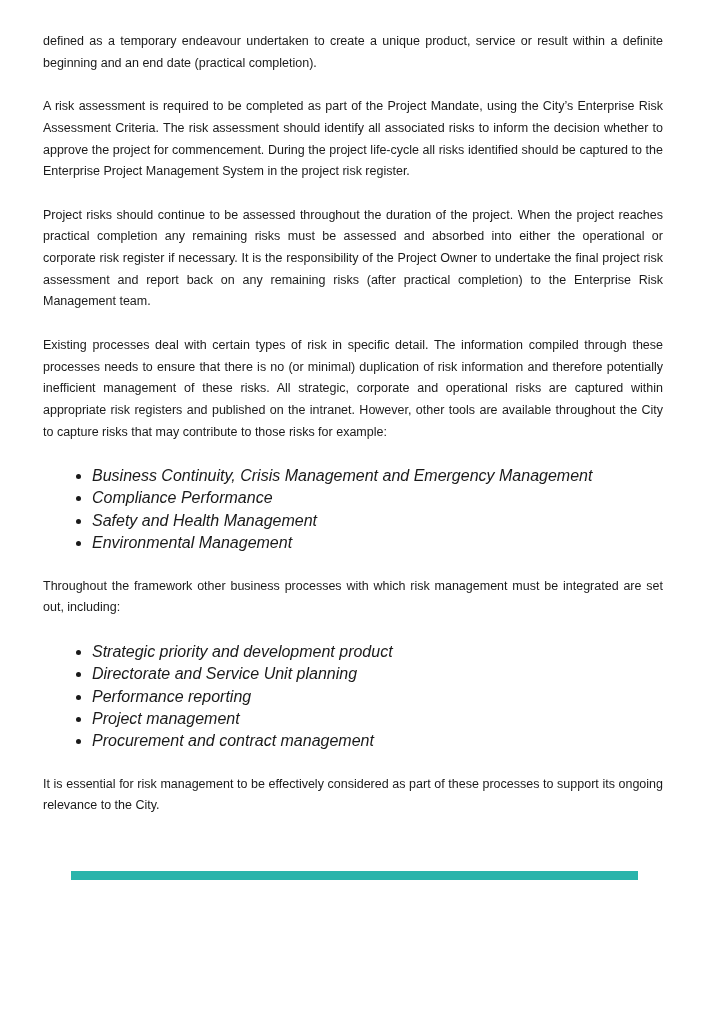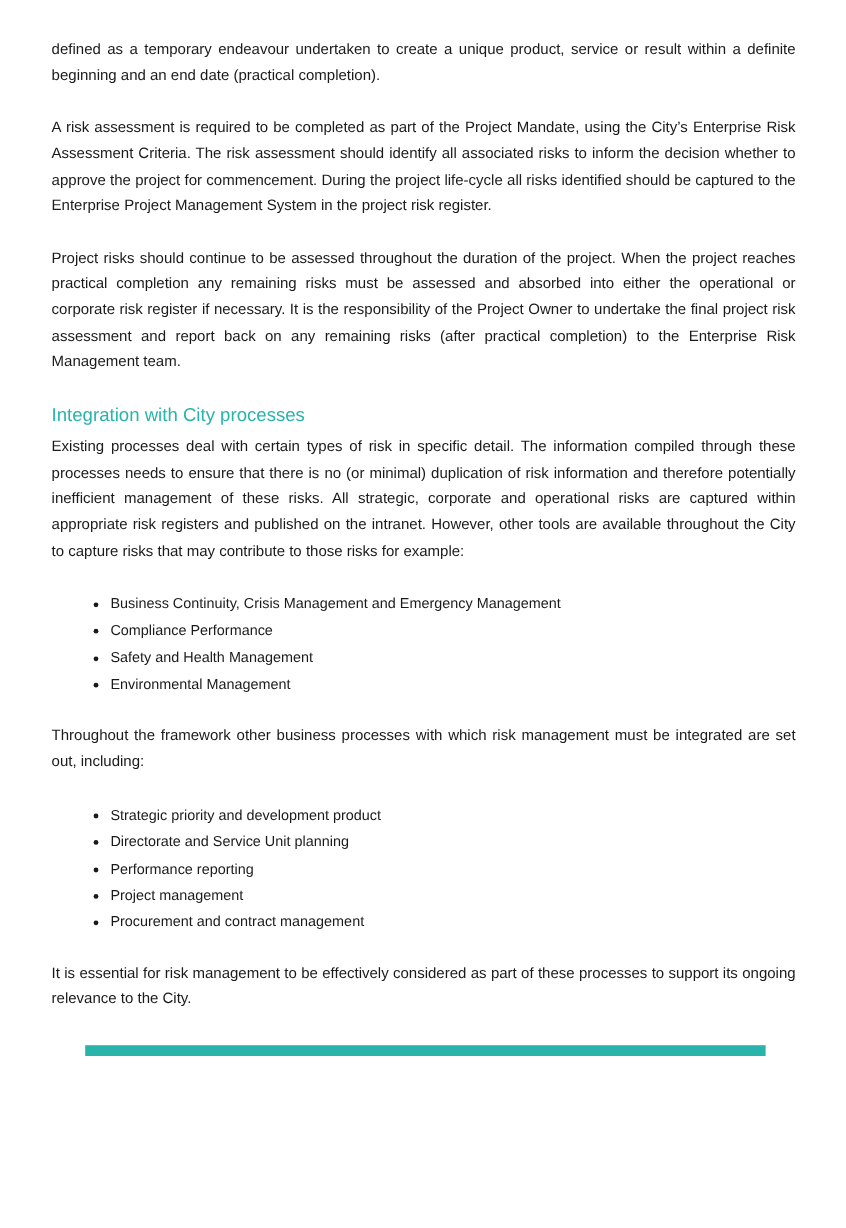--- a/index.html
+++ b/index.html
@@ -34,25 +34,26 @@
     line-height: 24px;
     font-weight: 400;
     color: #29b4ab;
     margin: 0 0 3px 0;
   }
   ul.bullet-list {
     margin: 0 0 21px 0;
     padding: 0 0 0 49px;
   }
   ul.bullet-list li {
-    font-size: 12px;
+    font-size: 16px;
     line-height: 22.4px;
     margin: 0;
     padding: 0;
     color: #1a1a1a;
+    font-style: italic;
   }
   .page-footer {
     position: absolute;
     left: 43px;
     right: 42px;
     top: 916px;
   }
   .footer-rule {
     border-top: 1.5px solid #707070;
     height: 0;
@@ -88,21 +89,20 @@
 <div class="page">
 
   <div class="content">
 
     <p class="body-text">defined as a temporary endeavour undertaken to create a unique product, service or result within a definite beginning and an end date (practical completion).</p>
 
     <p class="body-text">A risk assessment is required to be completed as part of the Project Mandate, using the City’s Enterprise Risk Assessment Criteria.   The risk assessment should identify all associated risks to inform the decision whether to approve the project for commencement.  During the project life-cycle all risks identified should be captured to the Enterprise Project Management System in the project risk register.</p>
 
     <p class="body-text">Project risks should continue to be assessed throughout the duration of the project.  When the project reaches practical completion any remaining risks must be assessed and absorbed into either the operational or corporate risk register if necessary. It is the responsibility of the Project Owner to undertake the final project risk assessment and report back on any remaining risks (after practical completion) to the Enterprise Risk Management team.</p>
 
-    <h2 class="section-heading">Integration with City processes</h2>
 
     <p class="body-text">Existing processes deal with certain types of risk in specific detail. The information compiled through these processes needs to ensure that there is no (or minimal) duplication of risk information and therefore potentially inefficient management of these risks. All strategic, corporate and operational risks are captured within appropriate risk registers and published on the intranet. However, other tools are available throughout the City to capture risks that may contribute to those risks for example:</p>
 
     <ul class="bullet-list">
       <li>Business Continuity, Crisis Management and Emergency Management</li>
       <li>Compliance Performance</li>
       <li>Safety and Health Management</li>
       <li>Environmental Management</li>
     </ul>
 

